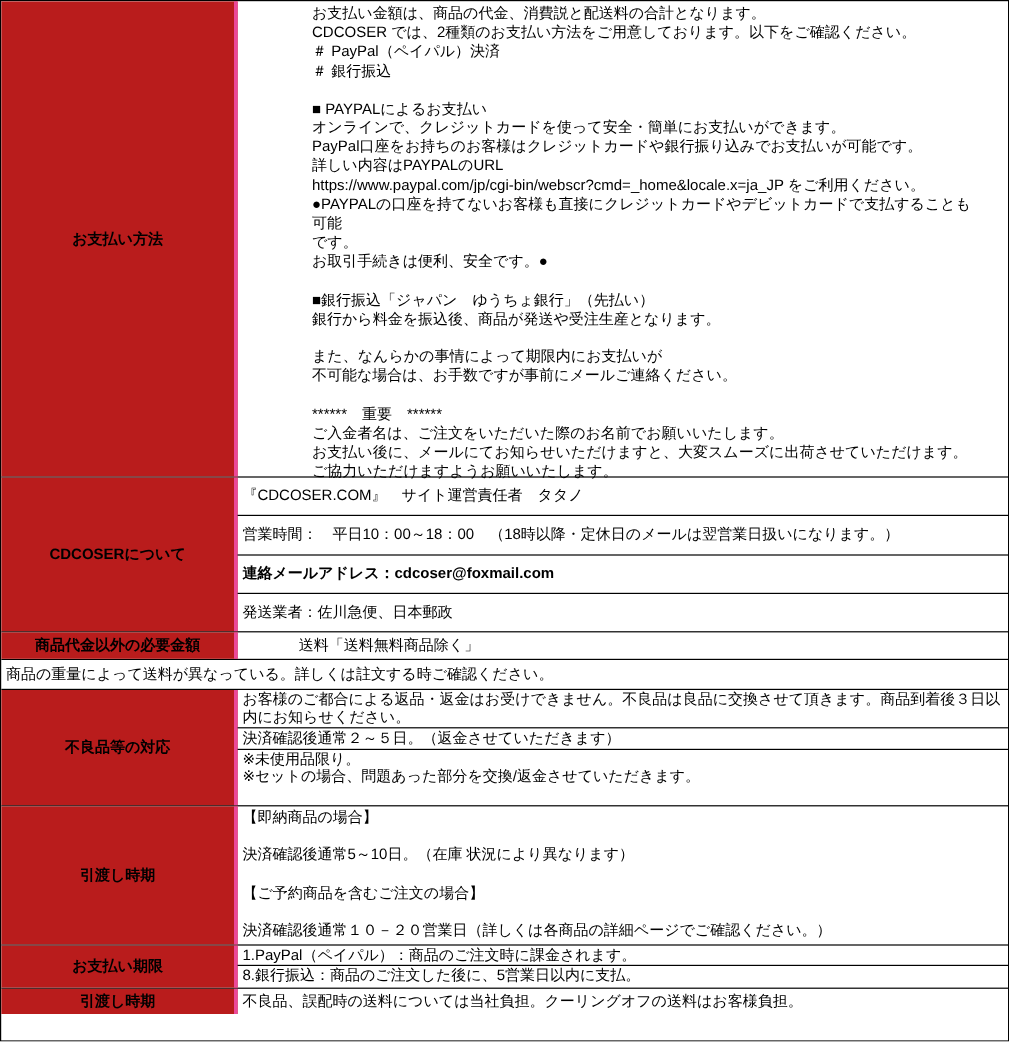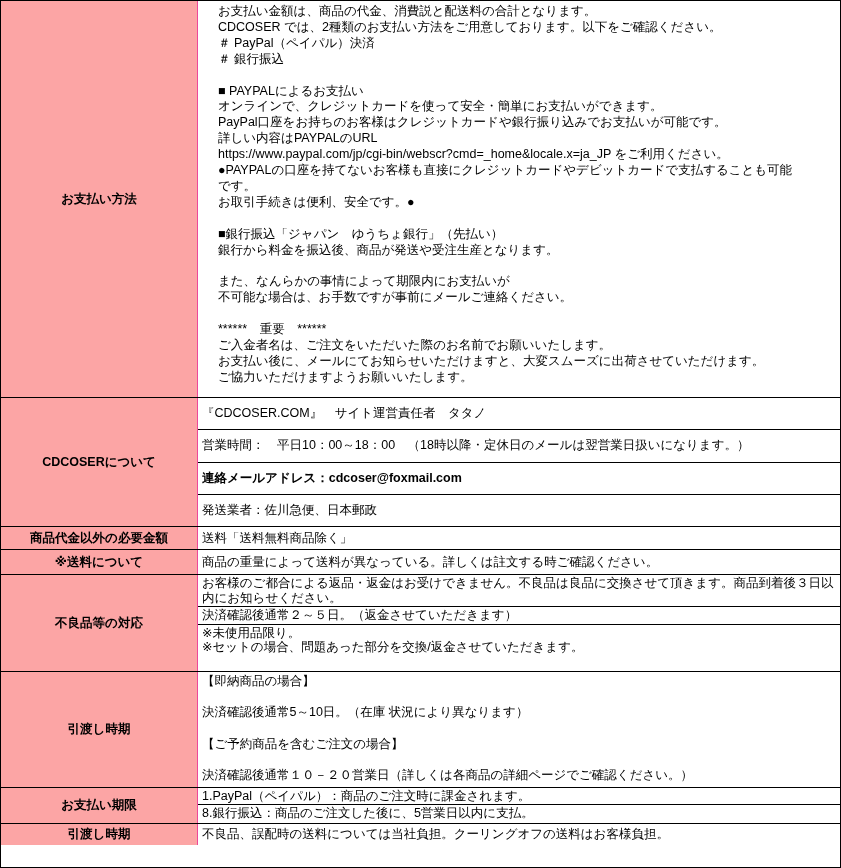--- a/index.html
+++ b/index.html
@@ -13,22 +13,22 @@
     background: #fff;
     font-size: 12.5px;
     overflow: hidden;
   }
   .row { display: flex; border-bottom: 1px solid #000; }
   .row:last-child { border-bottom: none; }
 
   .hcell {
     flex: 0 0 197px;
     width: 197px;
-    border-right: 1px solid #ec4899;
-    background: #fca5a5;
+    border-right: 3px solid #ec4899;
+    background: #b91c1c;
     display: flex;
     align-items: center;
     justify-content: center;
     text-align: center;
     font-weight: bold;
     font-size: 12.5px;
     padding: 2px 3px;
   }
   .ccell { flex: 1; min-width: 0; display: flex; flex-direction: column; }
 
@@ -38,29 +38,29 @@
     padding: 2px 4px;
   }
   .block + .block { border-top: 1px solid #000; }
 
   .fill { flex: 1; display: flex; align-items: center; }
   .bold { font-weight: bold; }
 
   
   .r0 { height: 397px; }
   .r1 { height: 129px; }
-  .r2 { height: 23px; }
+  .r2 { height: 23px; gap: 47px; }
   .r3 { height: 25px; }
   .r4 { height: 97px; }
   .r5 { height: 116px; }
   .r6 { height: 36px; }
   .r7 { height: 22px; }
   .r8 { height: 21px; }
 
-  .r0 .block { line-height: 15.9px; padding: 3px 20px; }
+  .r0 .block { line-height: 15.9px; padding: 3px 20px; margin-left: 42px; }
   .r5 .block { line-height: 15.7px; padding: 2px 4px; }
   .r4 .block { line-height: 14.5px; padding: 1px 4px; }
   .r6 .block { line-height: 14px; padding: 1px 4px; }
 </style>
 </head>
 <body>
 
 <div class="tbl">
 
   <div class="row r0">
@@ -104,21 +104,20 @@
   </div>
 
   <div class="row r2">
     <div class="hcell">商品代金以外の必要金額</div>
     <div class="ccell">
       <div class="block fill">送料「送料無料商品除く」</div>
     </div>
   </div>
 
   <div class="row r3">
-    <div class="hcell">※送料について</div>
     <div class="ccell">
       <div class="block fill">商品の重量によって送料が異なっている。詳しくは註文する時ご確認ください。</div>
     </div>
   </div>
 
   <div class="row r4">
     <div class="hcell">不良品等の対応</div>
     <div class="ccell">
       <div class="block">お客様のご都合による返品・返金はお受けできません。不良品は良品に交換させて頂きます。商品到着後３日以内にお知らせください。</div>
       <div class="block">決済確認後通常２～５日。（返金させていただきます）</div>

